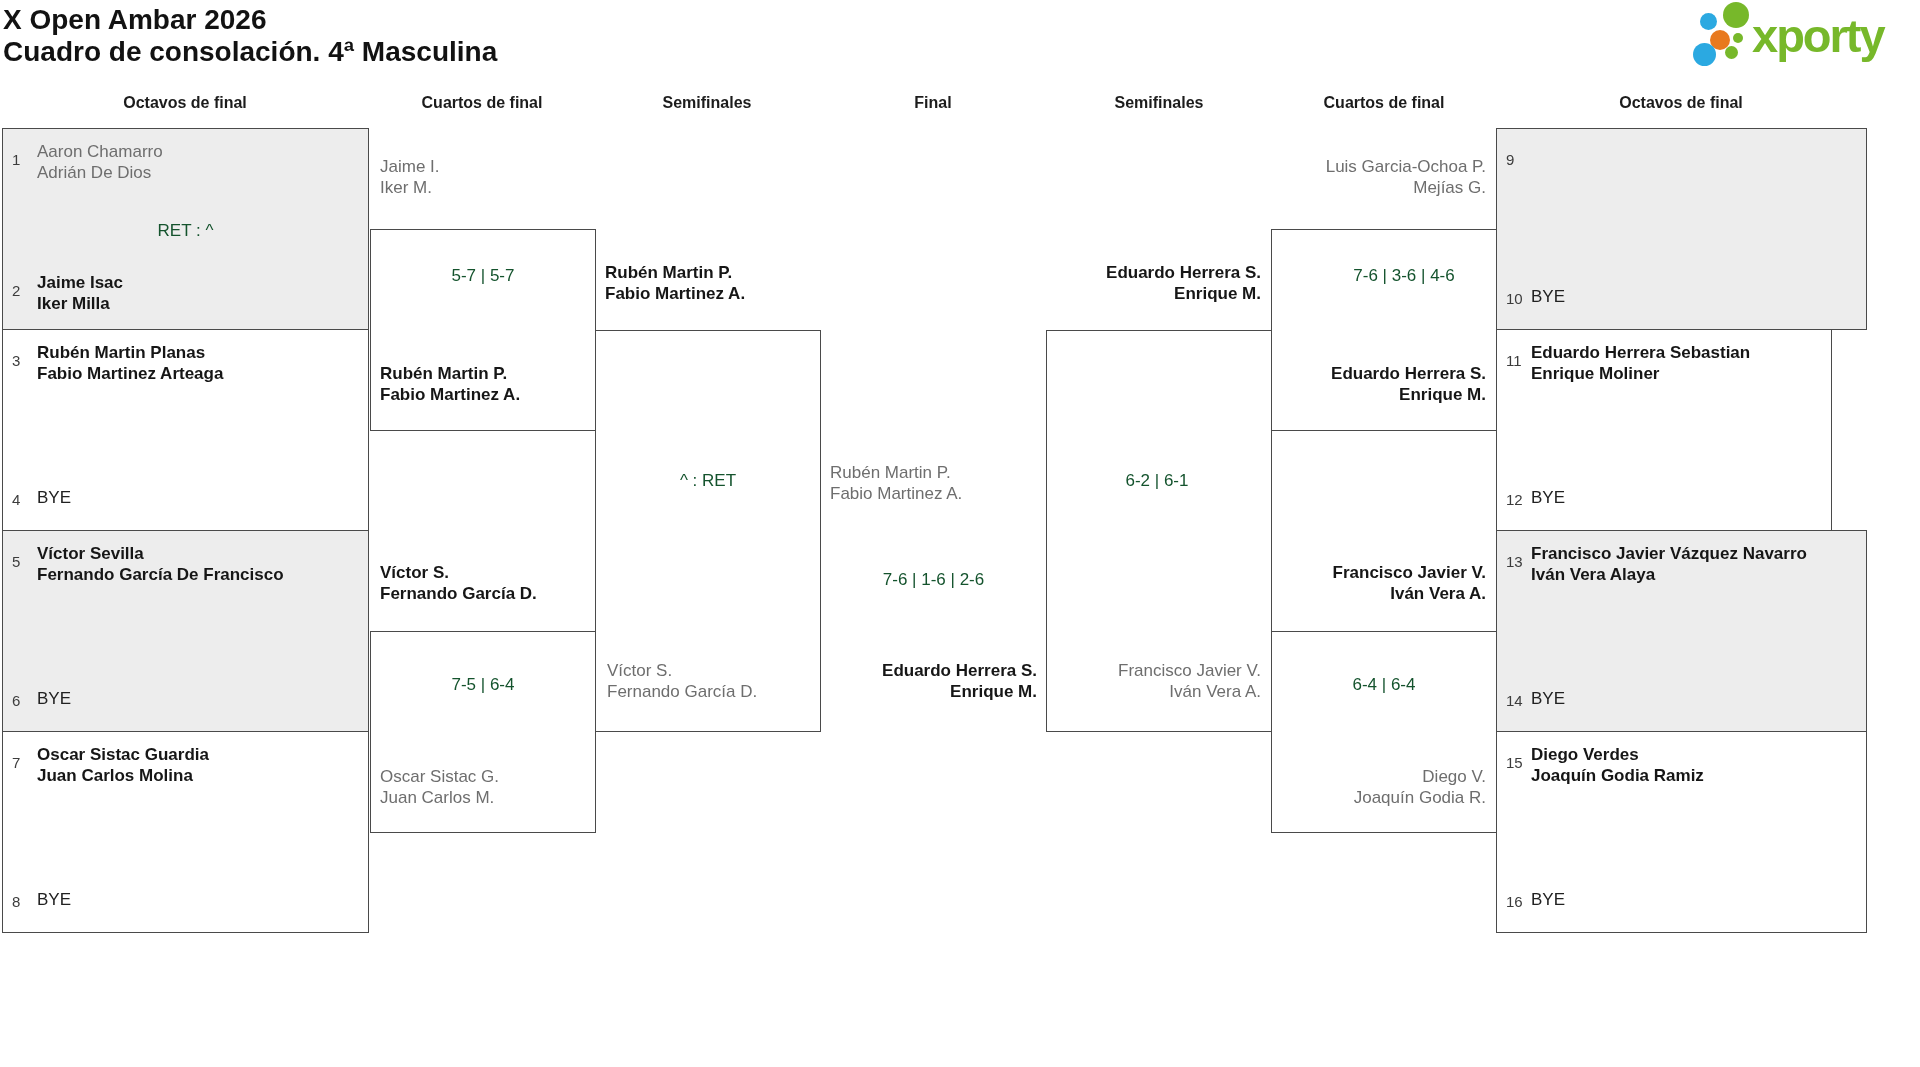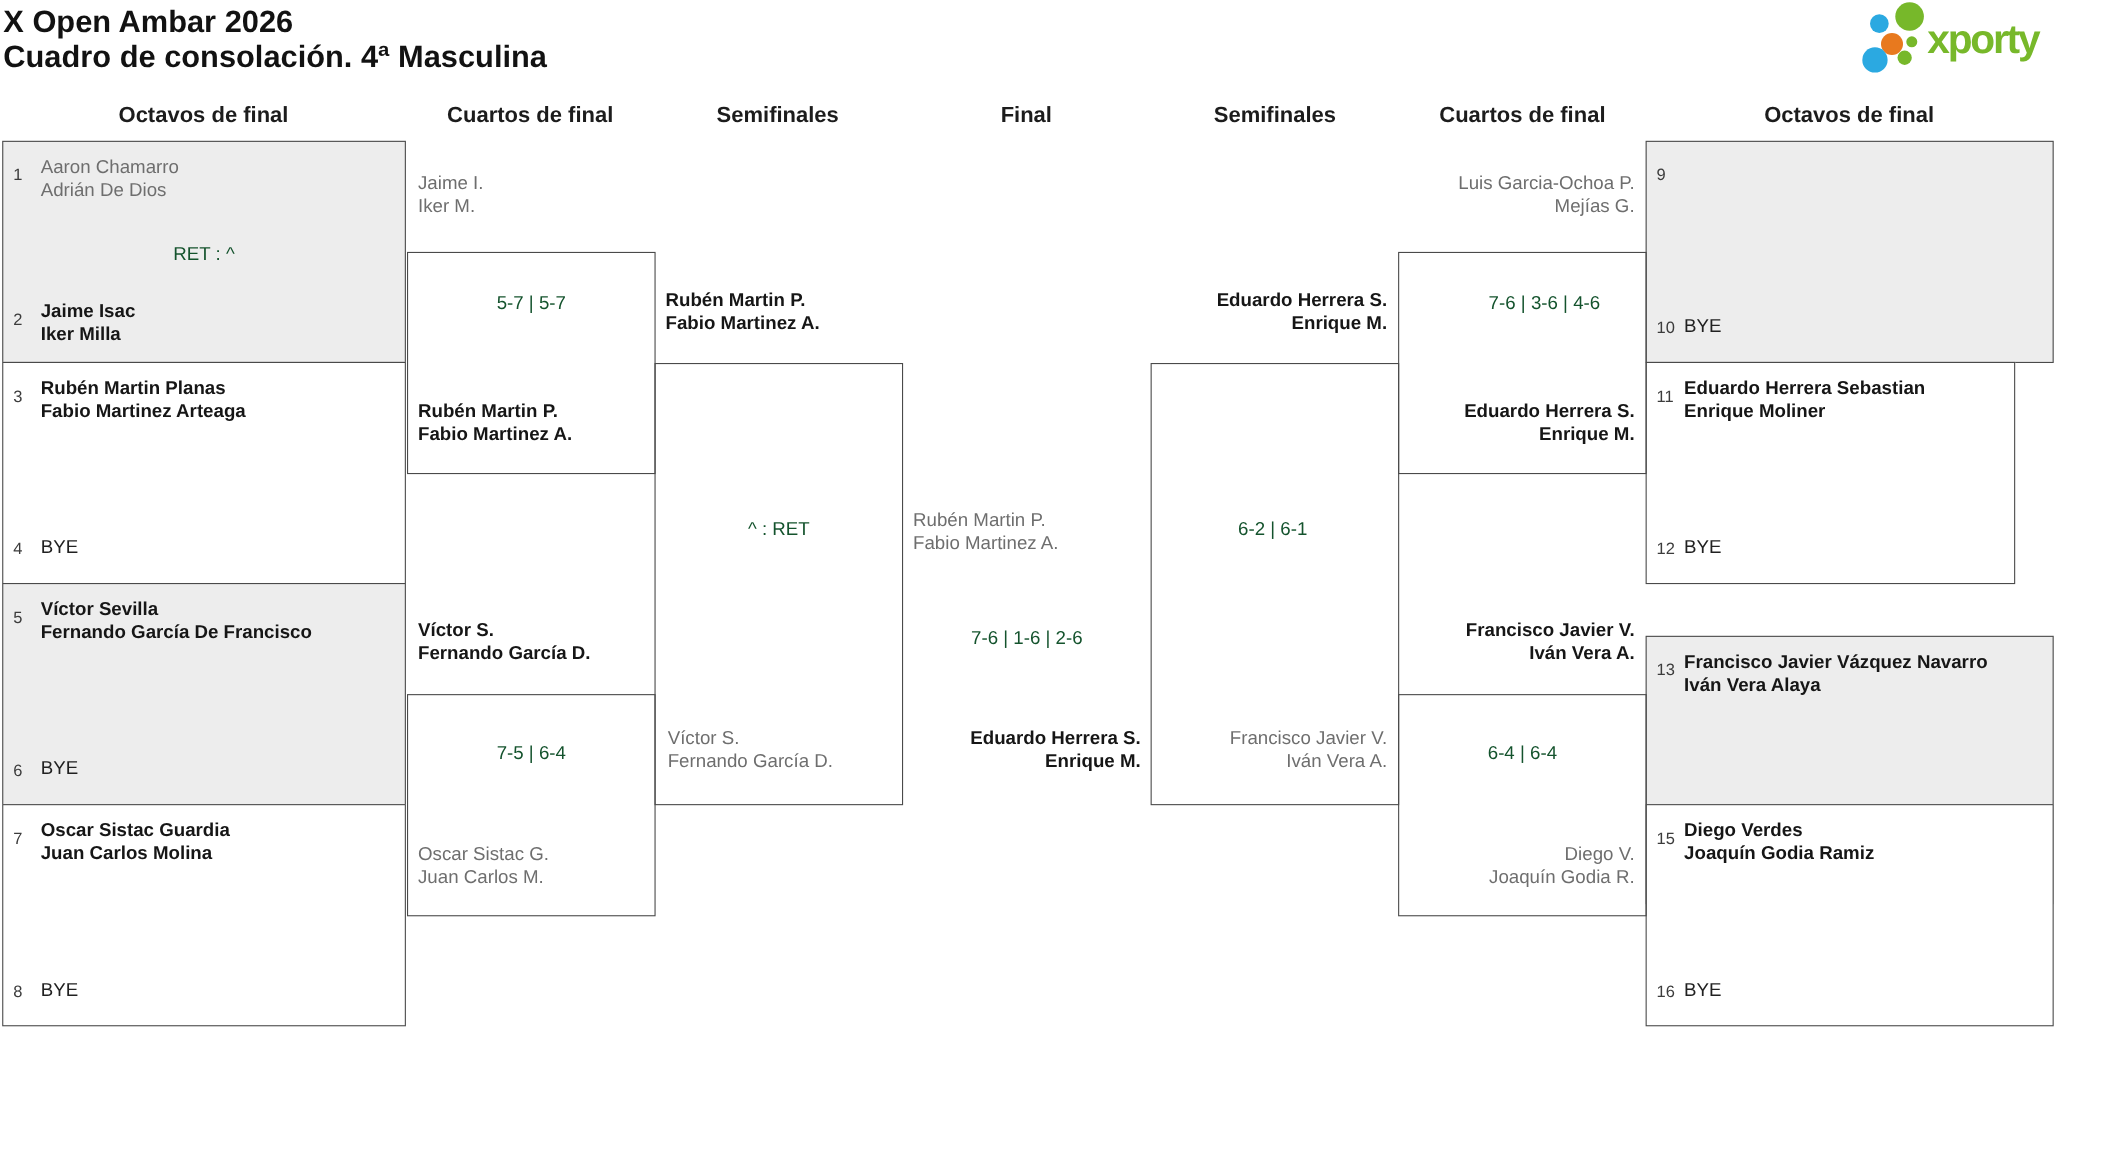--- a/index.html
+++ b/index.html
@@ -1,38 +1,38 @@
 <!DOCTYPE html>
 <html><head>
 <meta charset="utf-8">
 <style>
   html,body{margin:0;padding:0;background:#fff;}
   .page{position:relative;width:1920px;height:1067px;background:#fff;overflow:hidden;
         font-family:"Liberation Sans","DejaVu Sans",sans-serif;color:#161616;}
   .title-line{position:absolute;left:3px;font-size:28px;font-weight:600;color:#121212;white-space:nowrap;}
-  .hdr{position:absolute;top:94px;transform:translateX(-50%);font-size:20px;font-weight:600;color:#1c1c1c;white-space:nowrap;}
+  .hdr{position:absolute;top:94px;transform:translateX(-50%);font-size:16px;font-weight:600;color:#1c1c1c;white-space:nowrap;}
   .obox{position:absolute;box-sizing:border-box;border:1px solid #4a4a4a;background:#fff;}
   .obox.gray{background:#ededed;}
   .rbox{position:absolute;box-sizing:border-box;border:1px solid #4a4a4a;background:transparent;}
   .seed{position:absolute;font-size:15px;color:#3c3c3c;white-space:nowrap;}
   .team{position:absolute;font-size:17px;line-height:21px;font-weight:700;color:#161616;white-space:nowrap;}
   .team.loser{font-weight:400;color:#6e6e6e;}
   .team.rt{text-align:right;}
   .bye{position:absolute;font-size:17px;font-weight:400;color:#212121;white-space:nowrap;}
   .score{position:absolute;font-size:17px;color:#14532d;text-align:center;white-space:nowrap;}
   
   .logo{position:absolute;left:1690px;top:2px;width:225px;height:74px;cursor:pointer;}
   .dot{position:absolute;border-radius:50%;}
   .d-green-big{left:33px;top:0;width:26px;height:26px;background:#77b82a;}
   .d-blue-sm{left:10px;top:11px;width:17px;height:17px;background:#2ba9e1;}
   .d-orange{left:20px;top:28px;width:20px;height:20px;background:#e8791e;}
   .d-green-tiny{left:43px;top:31px;width:10px;height:10px;background:#77b82a;}
   .d-blue-big{left:3px;top:41px;width:23px;height:23px;background:#2ba9e1;}
   .d-green-sm{left:35px;top:44px;width:13px;height:13px;background:#77b82a;}
-  .logo-text{position:absolute;left:62px;top:9px;font-size:37px;line-height:49px;font-weight:800;
+  .logo-text{position:absolute;left:62px;top:9px;font-size:47px;line-height:49px;font-weight:800;
              letter-spacing:-2px;color:#77b82a;}
   
   .st{left:9px;top:22px;}
   .sb{left:9px;top:153px;}
   .sbye{left:9px;top:161px;}
   .tt{left:34px;top:12px;}
   .tb{left:34px;top:143px;}
   .byepos{left:34px;top:158px;}
   .omid{left:0;top:92px;width:100%;}
 </style>
@@ -115,21 +115,21 @@
   <div class="obox" style="left:1496px;top:329px;width:336px;height:202px;padding-left:45px;">
     <span class="seed st">11</span>
     <div class="team tt">
       <div>Eduardo Herrera Sebastian</div>
       <div>Enrique Moliner</div>
     </div>
     <span class="seed sbye">12</span>
     <div class="bye byepos">BYE</div>
   </div>
 
-  <div class="obox gray" style="left:1496px;top:530px;width:371px;height:244px;margin-top:48px;">
+  <div class="obox gray" style="left:1496px;top:530px;width:371px;height:244px;">
     <span class="seed st">13</span>
     <div class="team tt">
       <div>Francisco Javier Vázquez Navarro</div>
       <div>Iván Vera Alaya</div>
     </div>
     <span class="seed sbye">14</span>
     <div class="bye byepos">BYE</div>
   </div>
 
   <div class="obox" style="left:1496px;top:731px;width:371px;height:202px;">

